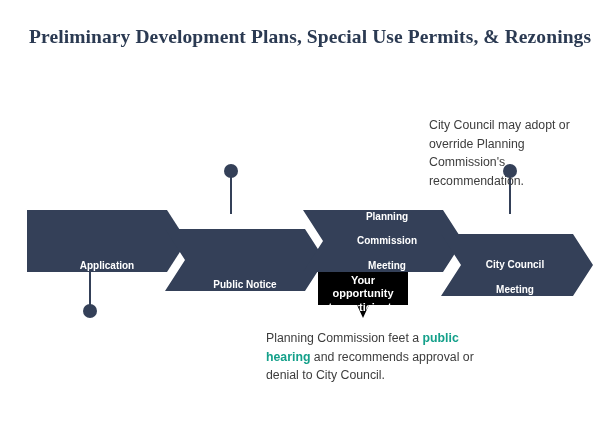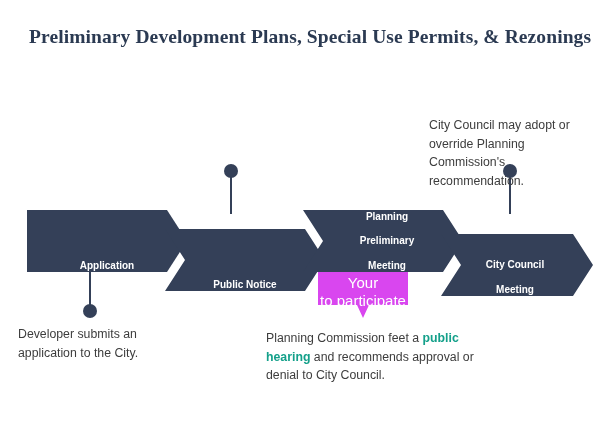--- a/index.html
+++ b/index.html
@@ -85,25 +85,25 @@
   .chev-3 .label { transform: translateX(4px); }
   .chev-4 .label { transform: translateX(-2px); }
 
   
   #green-callout {
     position: absolute;
     left: 318px;
     top: 272px;
     width: 90px;
     height: 46px;
-    background: #d946ef;
+    background: #000000;
     clip-path: polygon(0 0, 90px 0, 90px 33px, 51px 33px, 45px 46px, 39px 33px, 0 33px);
     color: #ffffff;
-    font-size: 15px;
-    font-weight: normal;
+    font-size: 11px;
+    font-weight: bold;
     text-align: center;
     line-height: 1.22;
     padding-top: 2px;
     box-sizing: border-box;
   }
 
   
   .stem {
     position: absolute;
     width: 2px;
@@ -141,46 +141,46 @@
   <div id="chevron-bar">
     <div class="chev chev-1 first">
       <span class="label">Application</span>
     </div>
     <div class="chev chev-2">
       <span class="label">Public Notice</span>
     </div>
     <div class="chev chev-3">
       <span class="label">
         <span>Planning</span><br>
-        <span>Preliminary</span><br>
+        <span>Commission</span><br>
         <span>Meeting</span>
       </span>
     </div>
     <div class="chev chev-4">
       <span class="label">
         <span>City Council</span><br>
         <span>Meeting</span>
       </span>
     </div>
   </div>
 
   <div id="green-callout">
     <div>Your</div>
+    <div>opportunity</div>
     <div>to participate</div>
   </div>
 
   <div class="stem" style="left:230px; top:172px; height:42px;"></div>
   <div class="dot" style="left:224px; top:164px;"></div>
 
   <div class="stem" style="left:509px; top:172px; height:42px;"></div>
   <div class="dot" style="left:503px; top:164px;"></div>
 
   <div class="stem" style="left:89px; top:270px; height:40px;"></div>
   <div class="dot" style="left:83px; top:304px;"></div>
 
   <div class="note" id="note-city-council">City Council may adopt or override Planning Commission's recommendation.</div>
-  <div class="note" id="note-application">Developer submits an application to the City.</div>
 
   <div class="note" id="note-planning">
     <span>Planning Commission feet a </span><b>public hearing</b><span> and recommends approval or denial to City Council.</span>
   </div>
 
 </div>
 
 </body></html>

